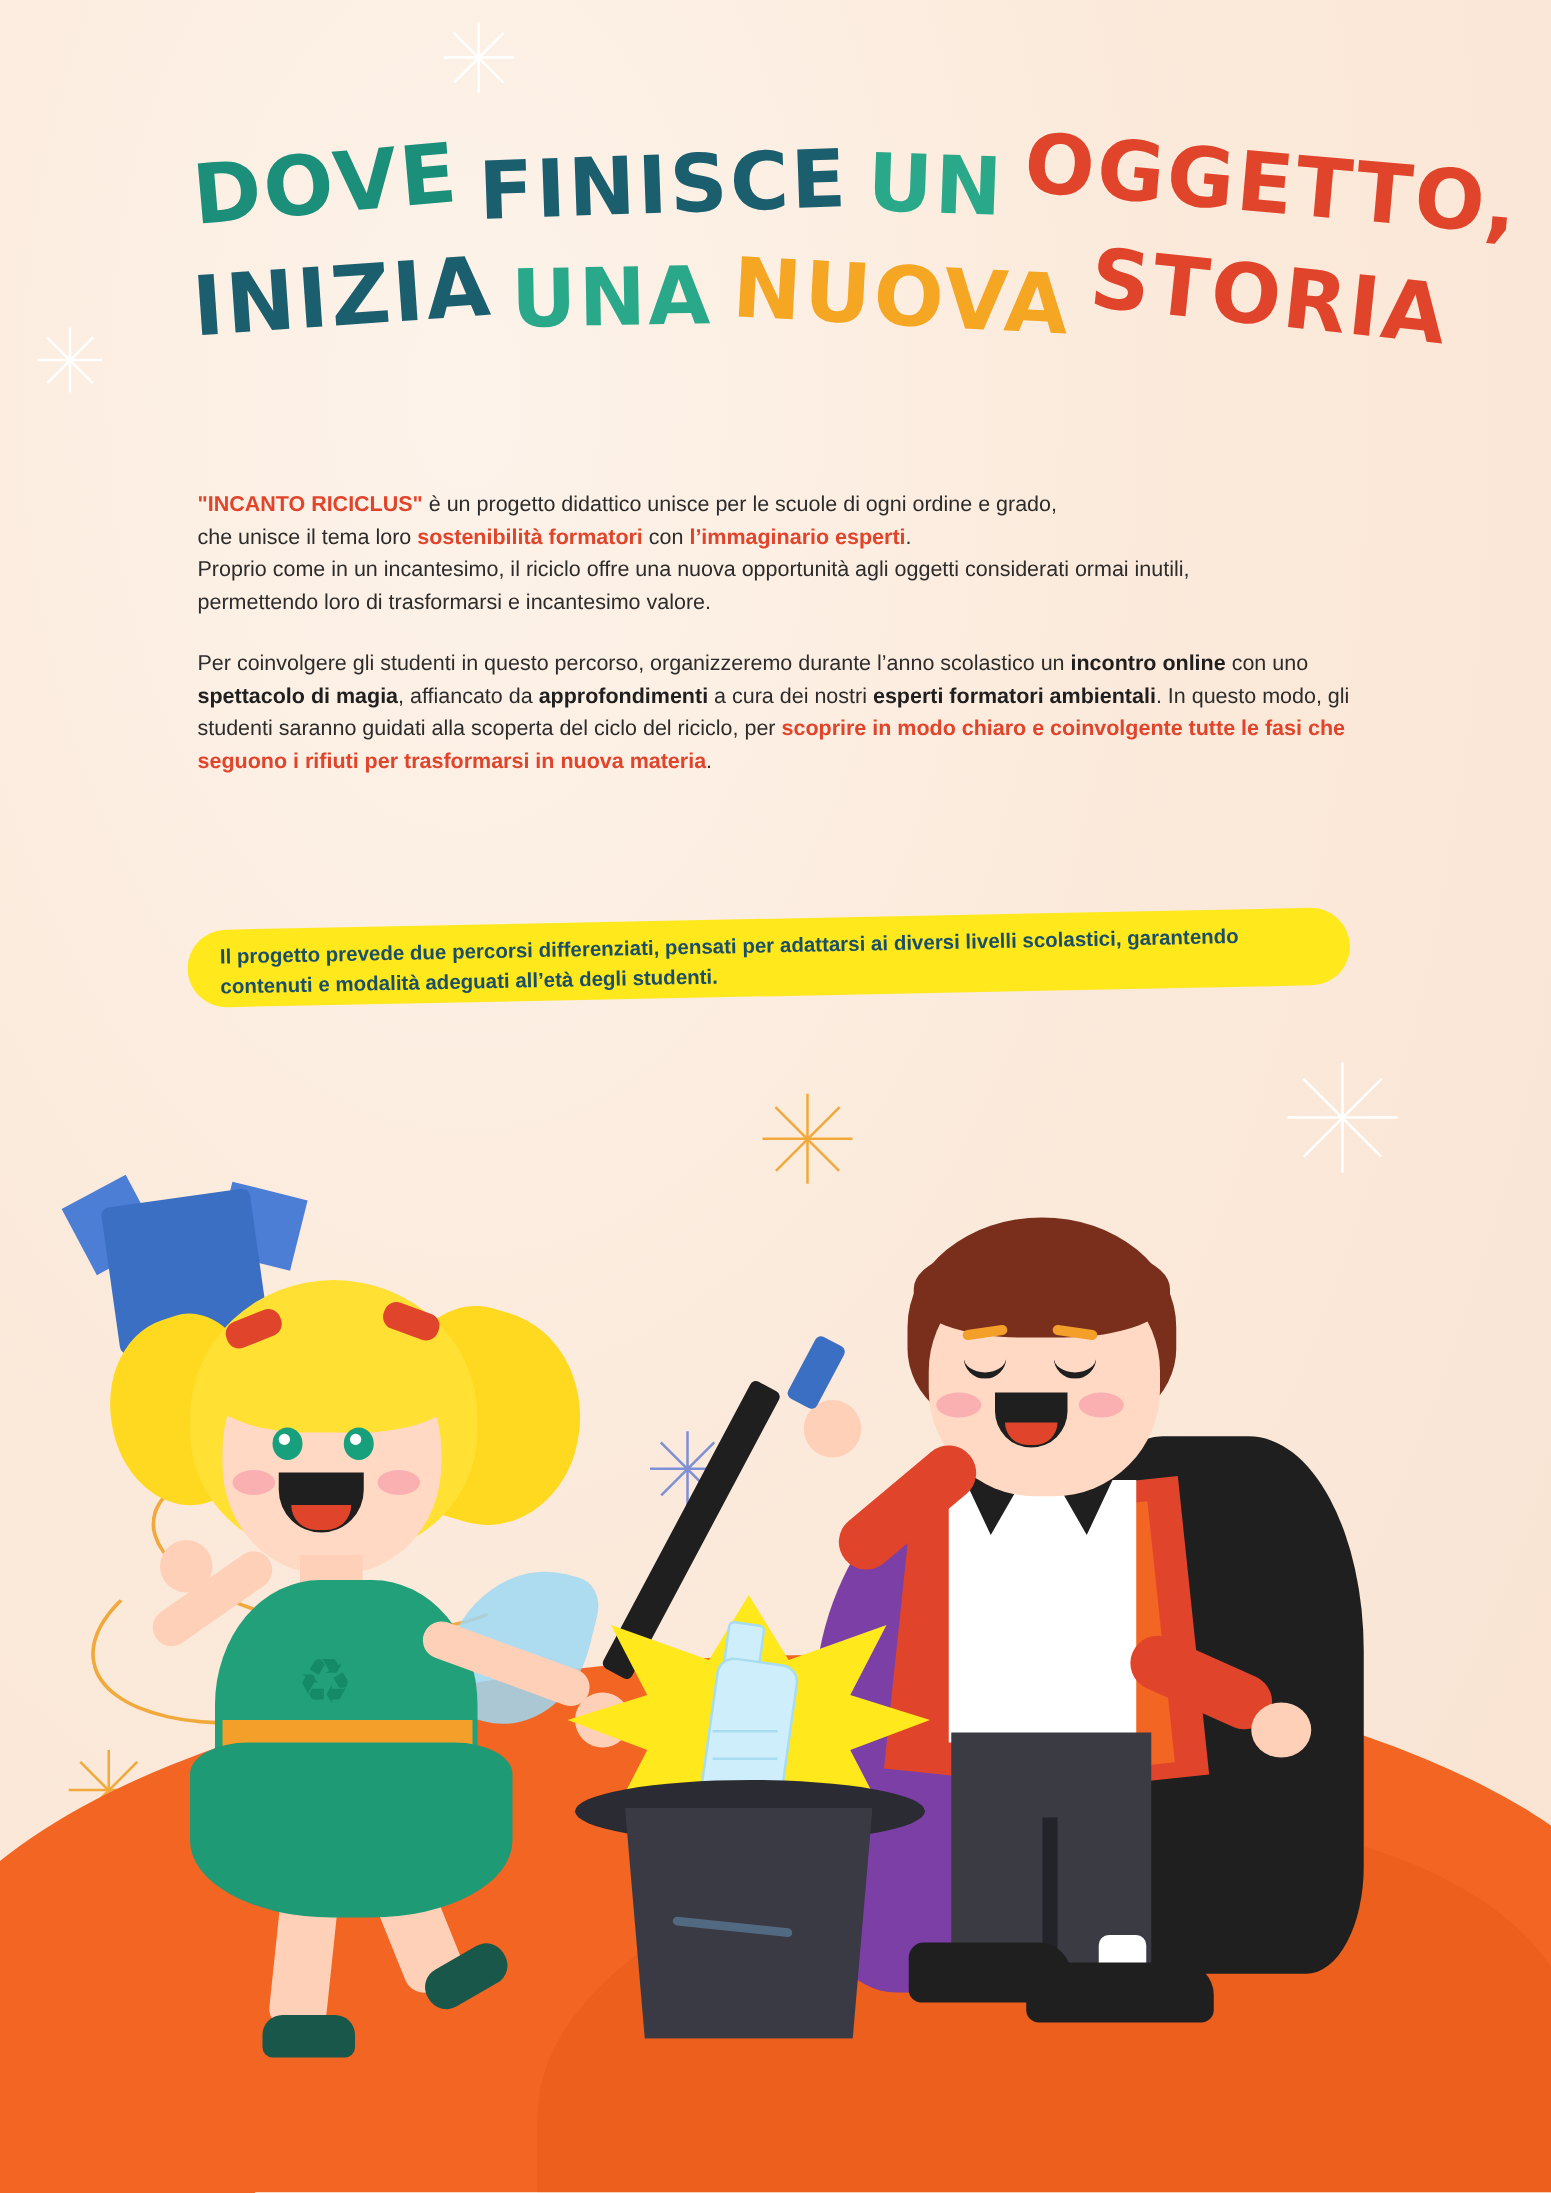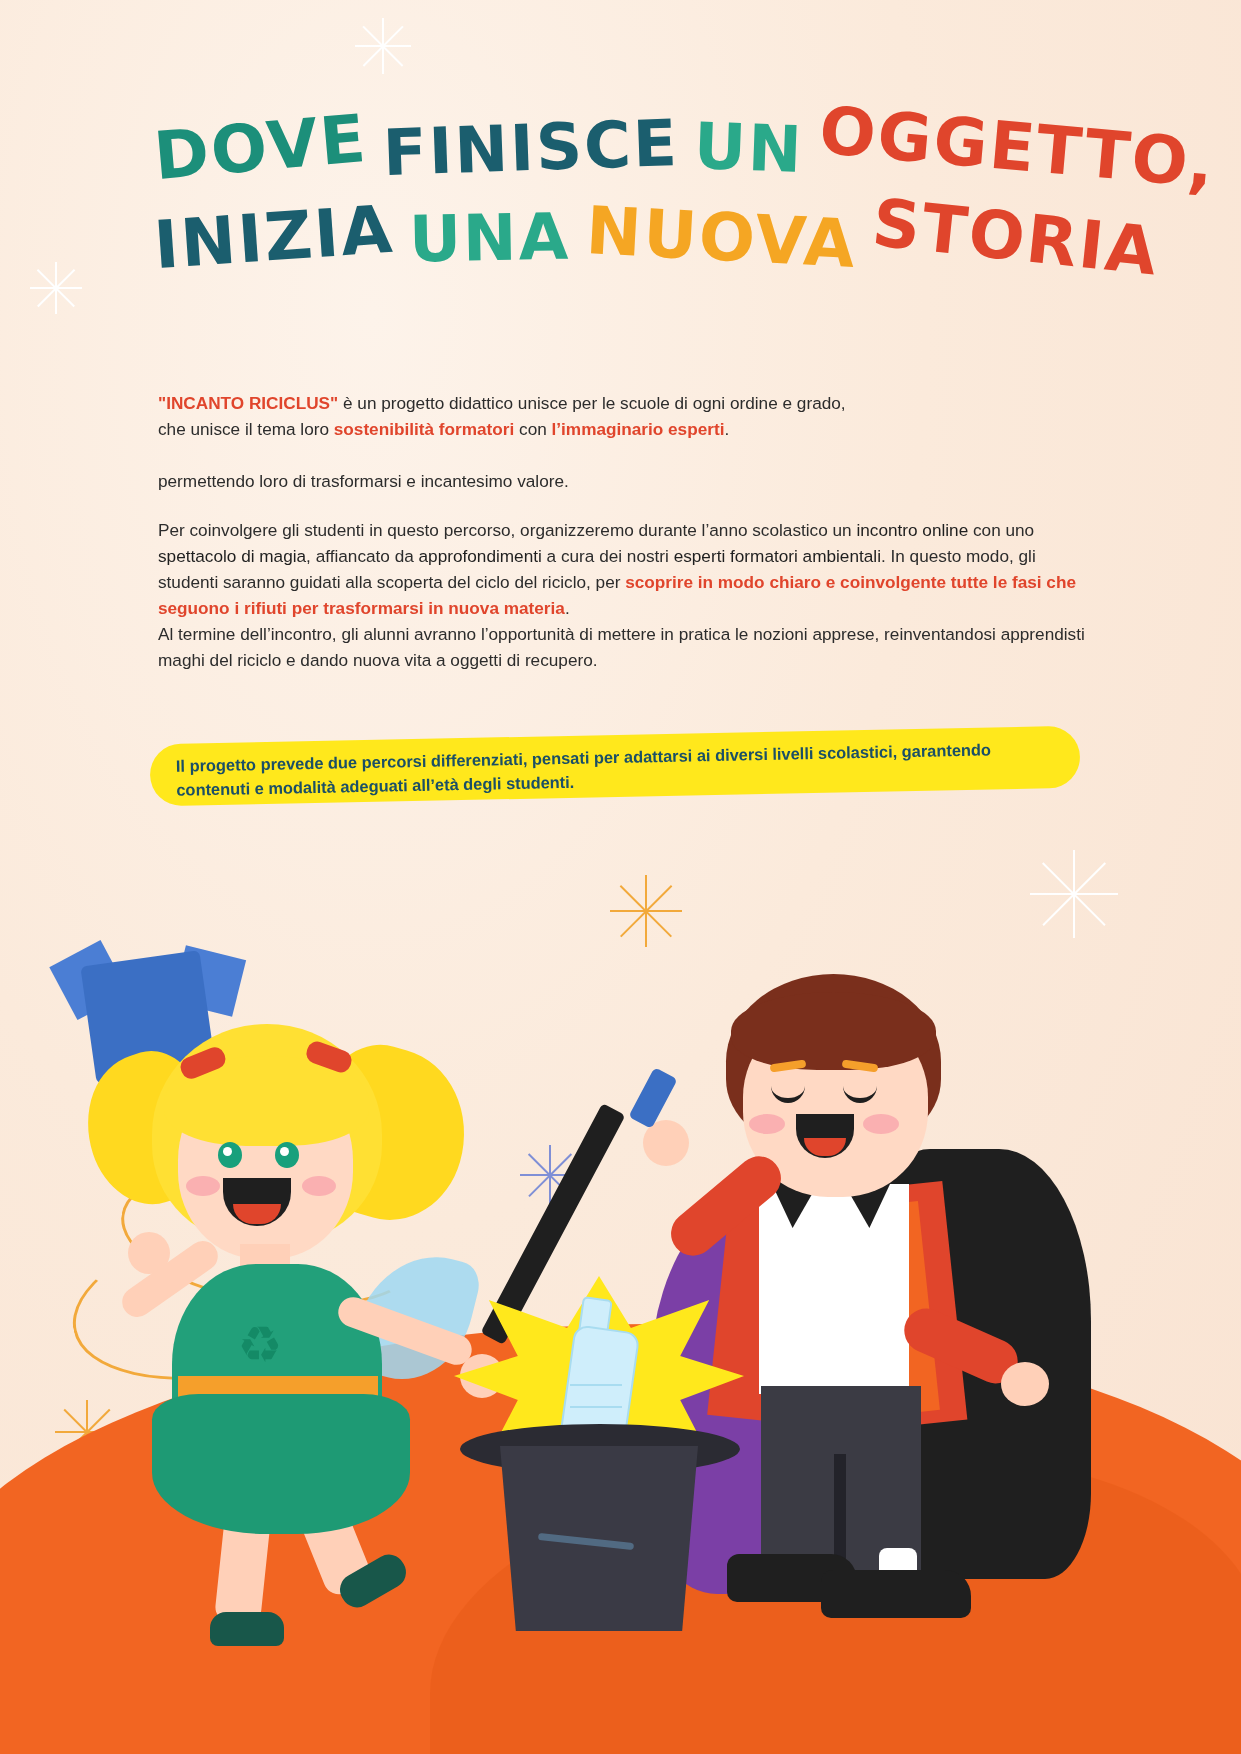--- a/index.html
+++ b/index.html
@@ -70,21 +70,21 @@
     top: 390px;
     width: 940px;
     font-size: 17.2px;
     line-height: 1.52;
     color: #2c2c2c;
     font-family: "Liberation Sans", sans-serif;
   }
   .copy p { margin: 0 0 0 0; }
   .copy .gap { height: 22px; }
   .red { color: #e0452c; font-weight: bold; }
-  .dark { color: #1f1f1f; font-weight: normal; }
+  .dark { color: #1f1f1f; font-weight: bold; }
 
   
   .callout {
     position: absolute;
     left: 150px;
     top: 735px;
     width: 930px;
     height: 62px;
     background: #ffe81c;
     border-radius: 34px;
@@ -456,27 +456,26 @@
       <span style="color:#2aa98a;transform:rotate(-1deg);font-size:64px;">UNA</span>
       <span style="color:#f5a623;transform:rotate(3deg);font-size:66px;">NUOVA</span>
       <span style="color:#e0452c;transform:rotate(6deg);font-size:66px;">STORIA</span>
     </div>
   </div>
 
   <div class="copy">
     <p>
       <span class="red">"INCANTO RICICLUS"</span><span> è un progetto didattico unisce per le scuole di ogni ordine e grado,</span><br>
       <span>che unisce il tema loro </span><span class="red">sostenibilità formatori</span><span> con </span><span class="red">l’immaginario esperti</span><span>.</span><br>
-      <br>
+      <span>Proprio come in un incantesimo, il riciclo offre una nuova opportunità agli oggetti considerati ormai inutili,</span><br>
       <span>permettendo loro di trasformarsi e incantesimo valore.</span>
     </p>
     <div class="gap"></div>
     <p>
       <span>Per coinvolgere gli studenti in questo percorso, organizzeremo durante l’anno scolastico un </span><span class="dark">incontro online</span><span> con uno </span><span class="dark">spettacolo di magia</span><span>, affiancato da </span><span class="dark">approfondimenti</span><span> a cura dei nostri </span><span class="dark">esperti formatori ambientali</span><span>. In questo modo, gli studenti saranno guidati alla scoperta del ciclo del riciclo, per </span><span class="red">scoprire in modo chiaro e coinvolgente tutte le fasi che seguono i rifiuti per trasformarsi in nuova materia</span><span>.</span><br>
-      <span>Al termine dell’incontro, gli alunni avranno l’opportunità di mettere in pratica le nozioni apprese, reinventandosi apprendisti maghi del riciclo e dando nuova vita a oggetti di recupero.</span>
     </p>
   </div>
 
   <div class="callout">
     <div class="callout-text">Il progetto prevede due percorsi differenziati, pensati per adattarsi ai diversi livelli scolastici, garantendo contenuti e modalità adeguati all’età degli studenti.</div>
   </div>
 
   <div class="ground"></div>
   <div class="ground-shade"></div>
 

